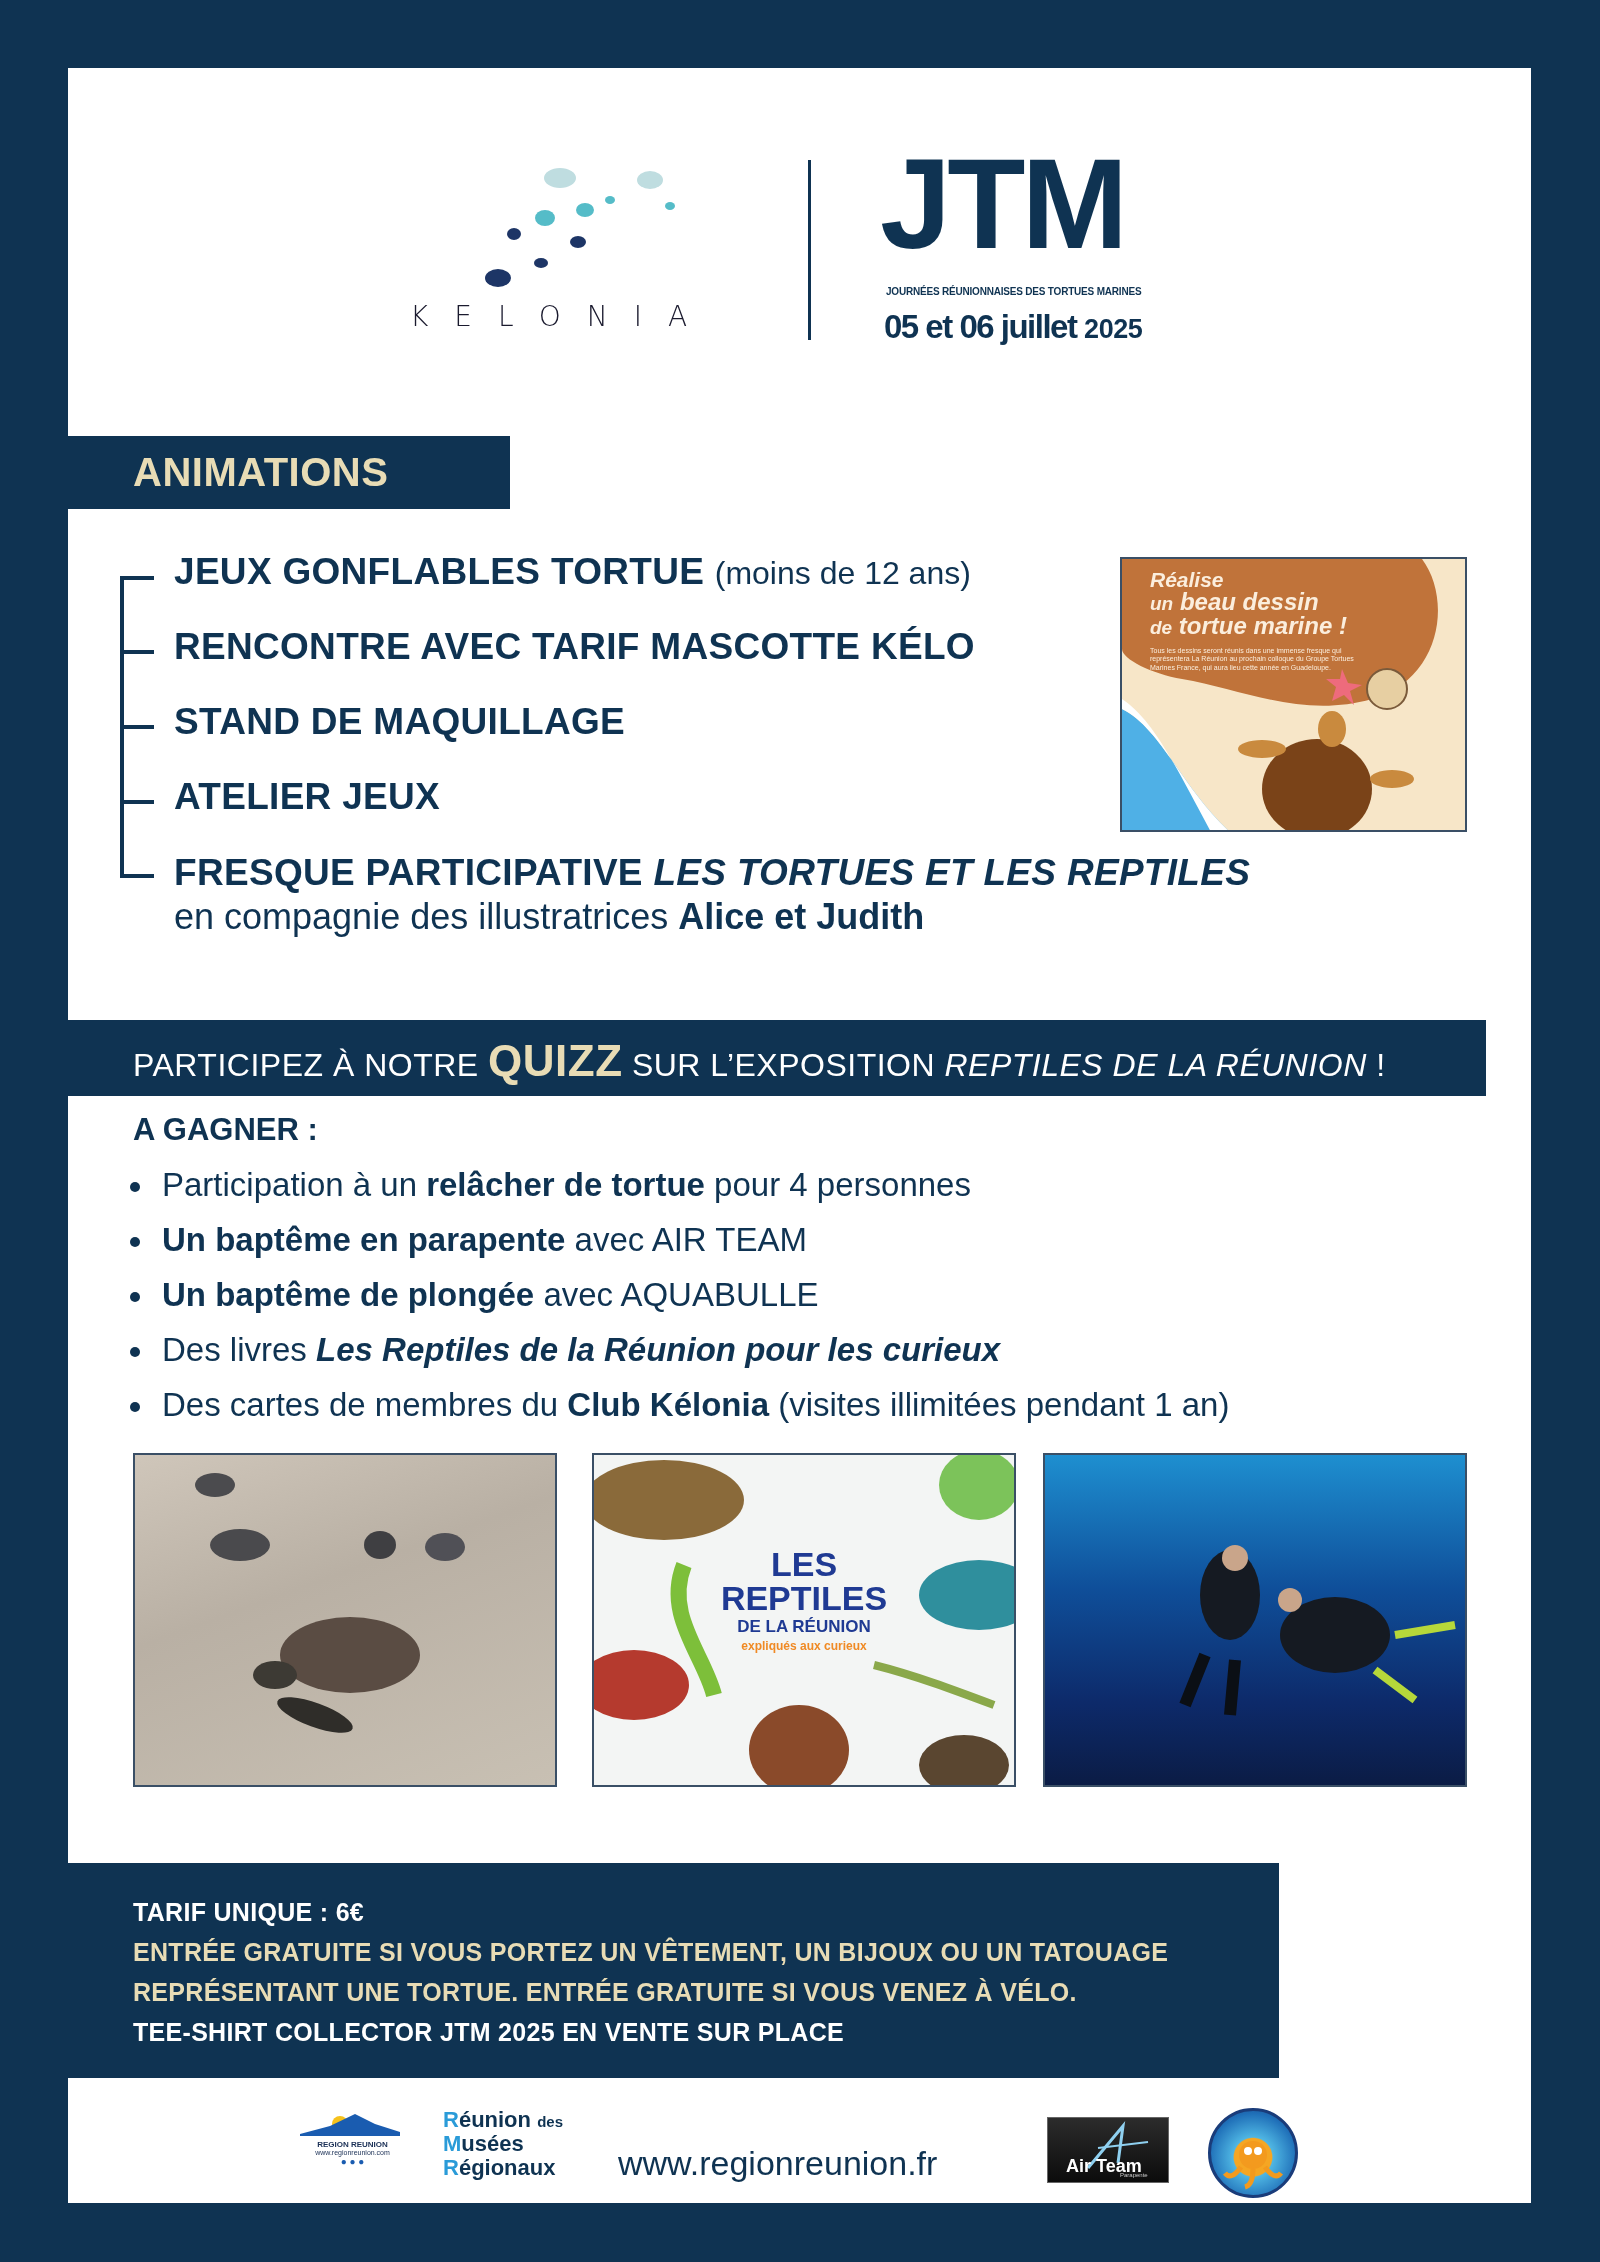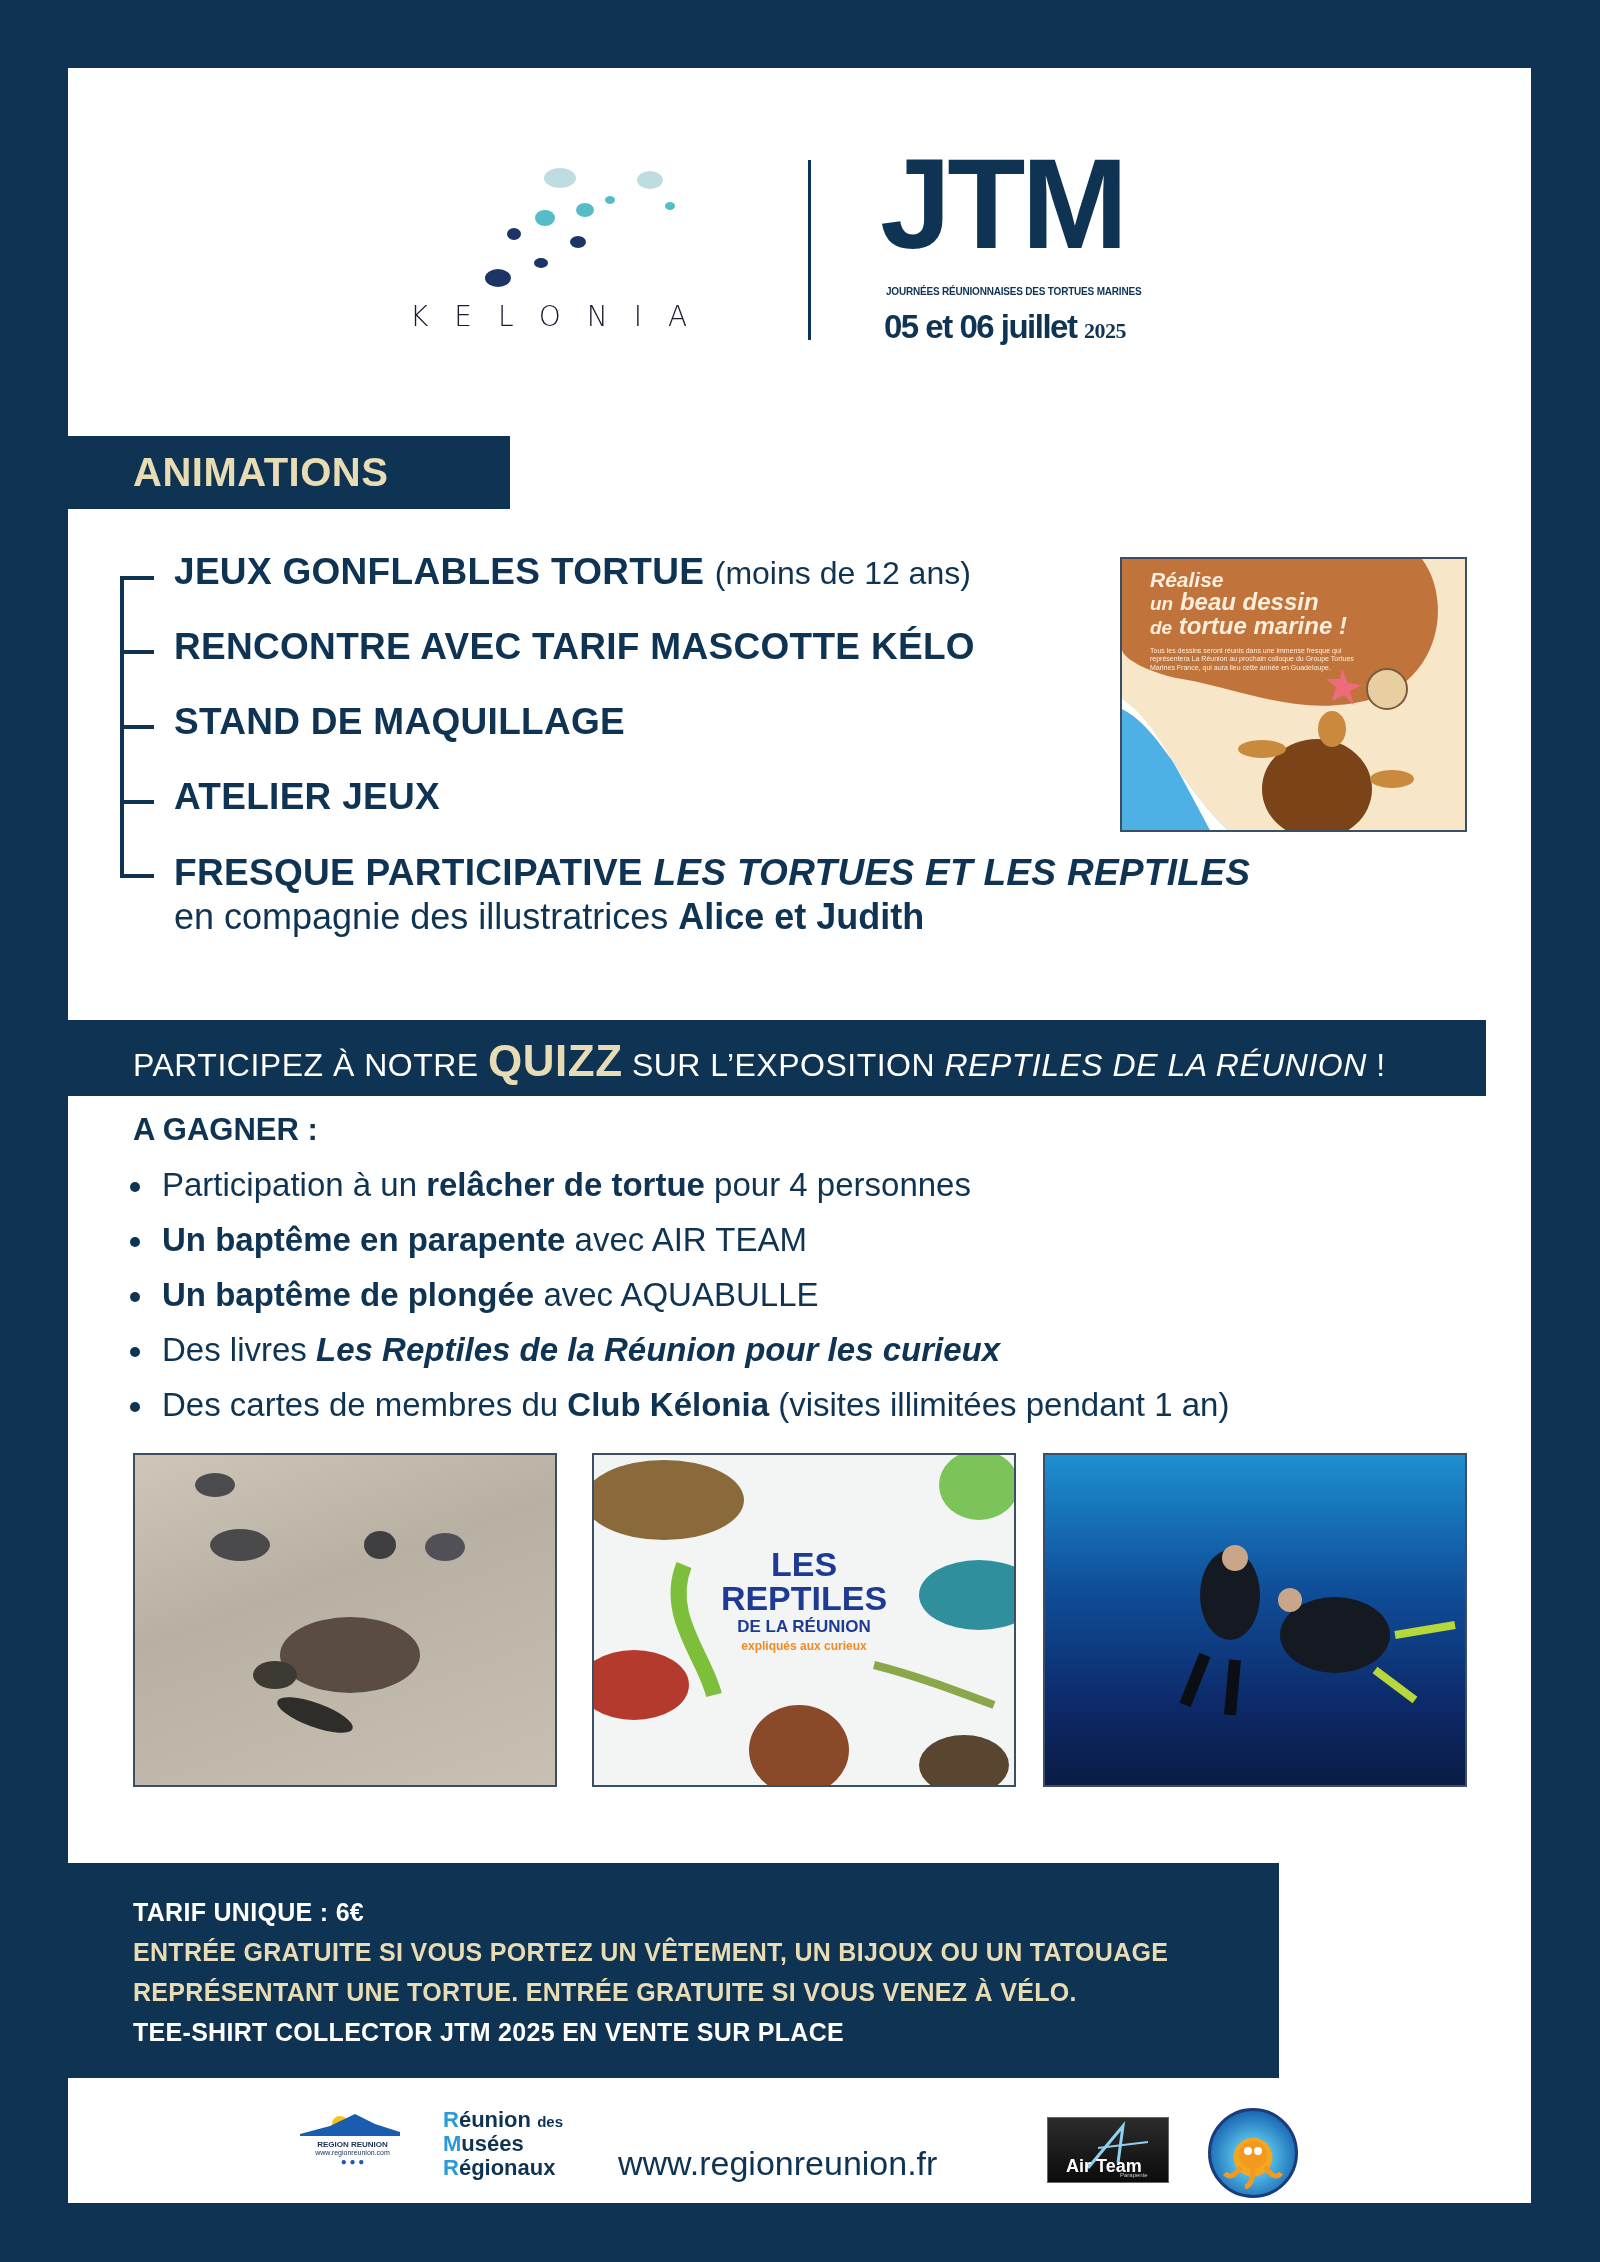--- a/index.html
+++ b/index.html
@@ -8,21 +8,21 @@
   .panel { position: absolute; left: 68px; top: 68px; width: 1463px; height: 2135px; background: #ffffff; }
   .abs { position: absolute; }
 
   
   .turtles { left: 470px; top: 148px; width: 220px; height: 140px; }
   .kelonia { left: 410px; top: 300px; width: 340px; font-size: 28px; letter-spacing: 26px; color: #1a1a2e; font-weight: 300; font-family: "DejaVu Sans", sans-serif; }
   .vdivider { left: 808px; top: 160px; width: 3px; height: 180px; background: #0f3352; }
   .jtm { left: 880px; top: 140px; font-size: 128px; font-weight: 700; color: #0f3352; letter-spacing: -4px; line-height: 1; font-family: "Liberation Sans", sans-serif; }
   .jtm-sub { left: 886px; top: 286px; font-size: 10px; font-weight: 700; color: #0f3352; letter-spacing: -0.2px; }
   .jtm-date { left: 884px; top: 308px; font-size: 33px; font-weight: 700; color: #0f3352; letter-spacing: -1.5px; }
-  .jtm-date .yr { font-size: 22px; font-weight: 600; letter-spacing: -0.5px; font-family: Liberation Serif, serif; }
+  .jtm-date .yr { font-size: 27px; font-weight: 600; letter-spacing: -0.5px; }
 
   
   .anim-banner { left: 68px; top: 436px; width: 442px; height: 73px; background: #0f3352; }
   .anim-title { left: 133px; top: 450px; font-size: 40px; font-weight: 700; color: #e8dcb5; letter-spacing: 0.5px; }
   .bracket-v { left: 120px; top: 576px; width: 4px; height: 302px; background: #0f3352; }
   .tick { left: 120px; width: 34px; height: 4px; background: #0f3352; }
   .anim-item { left: 174px; font-size: 37px; font-weight: 700; color: #0f3352; white-space: nowrap; letter-spacing: 0.3px; }
   .anim-item .light { font-weight: 400; font-size: 32px; letter-spacing: 0; }
   .anim-item i { font-style: italic; }
   .anim-sub { left: 174px; top: 896px; font-size: 36px; color: #0f3352; white-space: nowrap; }

